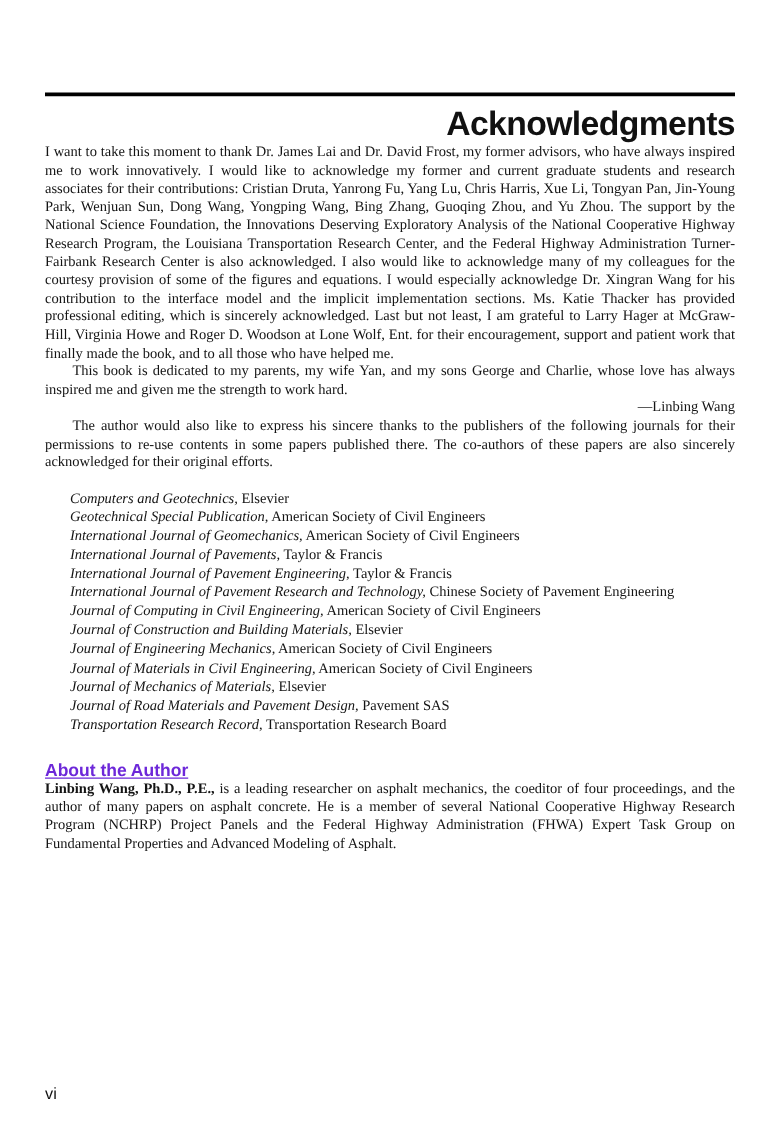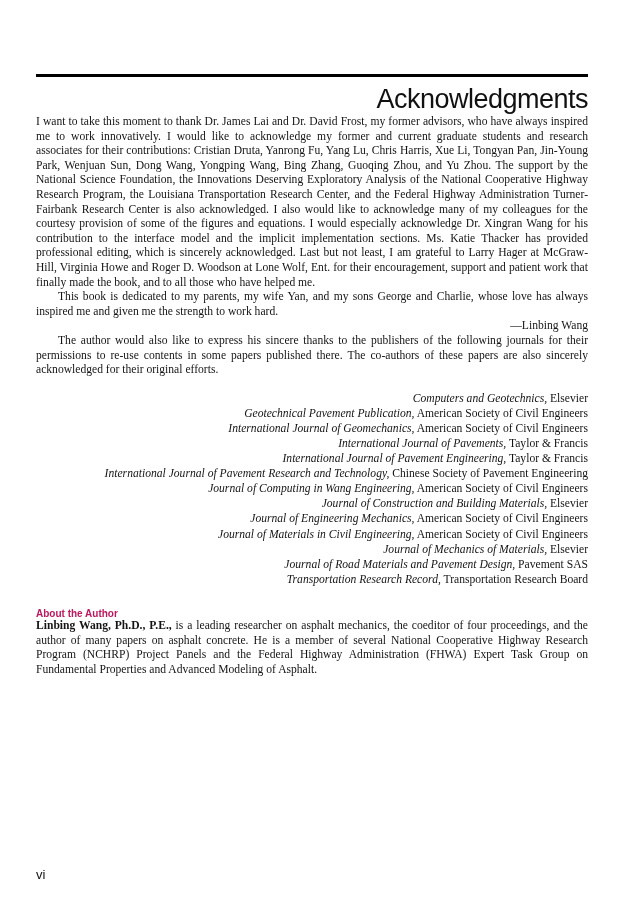--- a/index.html
+++ b/index.html
@@ -22,21 +22,21 @@
   .title-rule {
     margin-top: 74px;
     height: 3px;
     background: #000000;
     width: 100%;
   }
   .page-title {
     margin: 7px 0 0 0;
     text-align: right;
     font-family: "Liberation Sans", "DejaVu Sans", sans-serif;
-    font-weight: 400;
+    font-weight: 700;
     font-size: 27px;
     letter-spacing: -0.5px;
     color: #111111;
   }
   p.body {
     margin: 0;
     font-size: 11.6px;
     line-height: 14.6px;
     text-align: justify;
   }
@@ -49,29 +49,30 @@
     text-align: right;
   }
   .para-journals-intro { margin-top: 17px; text-indent: 22px; }
   .journal-list { margin: 13px 0 0 20px; }
   .journal-item {
     margin: 0;
     font-size: 11.6px;
     line-height: 15.1px;
     padding-left: 13px;
     text-indent: -13px;
-    text-align: right;
+    text-align: left;
   }
   .journal-name { font-style: italic; }
   .about-heading {
     margin: 21px 0 0 0;
     font-family: "Liberation Sans", "DejaVu Sans", sans-serif;
     font-weight: 700;
-    font-size: 10px;
-    color: #be185d;
+    font-size: 14px;
+    color: #6d28d9;
+    text-decoration: underline;
   }
   .para-bio { margin-top: 4px; }
   .bio-lead { font-weight: 700; }
   .folio {
     position: absolute;
     left: 36px;
     top: 867px;
     font-family: "Liberation Sans", "DejaVu Sans", sans-serif;
     font-size: 13px;
     color: #111111;
@@ -90,26 +91,26 @@
     <p class="body para-main">I want to take this moment to thank Dr. James Lai and Dr. David Frost, my former advisors, who have always inspired me to work innovatively. I would like to acknowledge my former and current graduate students and research associates for their contributions: Cristian Druta, Yanrong Fu, Yang Lu, Chris Harris, Xue Li, Tongyan Pan, Jin-Young Park, Wenjuan Sun, Dong Wang, Yongping Wang, Bing Zhang, Guoqing Zhou, and Yu Zhou. The support by the National Science Foundation, the Innovations Deserving Exploratory Analysis of the National Cooperative Highway Research Program, the Louisiana Transportation Research Center, and the Federal Highway Administration Turner-Fairbank Research Center is also acknowledged. I also would like to acknowledge many of my colleagues for the courtesy provision of some of the figures and equations. I would especially acknowledge Dr. Xingran Wang for his contribution to the interface model and the implicit implementation sections. Ms. Katie Thacker has provided professional editing, which is sincerely acknowledged. Last but not least, I am grateful to Larry Hager at McGraw-Hill, Virginia Howe and Roger D. Woodson at Lone Wolf, Ent. for their encouragement, support and patient work that finally made the book, and to all those who have helped me.</p>
 
     <p class="body para-dedication">This book is dedicated to my parents, my wife Yan, and my sons George and Charlie, whose love has always inspired me and given me the strength to work hard.</p>
 
     <p class="attribution">—Linbing Wang</p>
 
     <p class="body para-journals-intro">The author would also like to express his sincere thanks to the publishers of the following journals for their permissions to re-use contents in some papers published there. The co-authors of these papers are also sincerely acknowledged for their original efforts.</p>
 
     <div class="journal-list">
       <p class="journal-item"><span class="journal-name">Computers and Geotechnics,</span><span> Elsevier</span></p>
-      <p class="journal-item"><span class="journal-name">Geotechnical Pavement Publication,</span><span> American Society of Civil Engineers</span></p>
+      <p class="journal-item"><span class="journal-name">Geotechnical Special Publication,</span><span> American Society of Civil Engineers</span></p>
       <p class="journal-item"><span class="journal-name">International Journal of Geomechanics,</span><span> American Society of Civil Engineers</span></p>
       <p class="journal-item"><span class="journal-name">International Journal of Pavements,</span><span> Taylor &amp; Francis</span></p>
       <p class="journal-item"><span class="journal-name">International Journal of Pavement Engineering,</span><span> Taylor &amp; Francis</span></p>
       <p class="journal-item"><span class="journal-name">International Journal of Pavement Research and Technology,</span><span> Chinese Society of Pavement Engineering</span></p>
-      <p class="journal-item"><span class="journal-name">Journal of Computing in Wang Engineering,</span><span> American Society of Civil Engineers</span></p>
+      <p class="journal-item"><span class="journal-name">Journal of Computing in Civil Engineering,</span><span> American Society of Civil Engineers</span></p>
       <p class="journal-item"><span class="journal-name">Journal of Construction and Building Materials,</span><span> Elsevier</span></p>
       <p class="journal-item"><span class="journal-name">Journal of Engineering Mechanics,</span><span> American Society of Civil Engineers</span></p>
       <p class="journal-item"><span class="journal-name">Journal of Materials in Civil Engineering,</span><span> American Society of Civil Engineers</span></p>
       <p class="journal-item"><span class="journal-name">Journal of Mechanics of Materials,</span><span> Elsevier</span></p>
       <p class="journal-item"><span class="journal-name">Journal of Road Materials and Pavement Design,</span><span> Pavement SAS</span></p>
       <p class="journal-item"><span class="journal-name">Transportation Research Record,</span><span> Transportation Research Board</span></p>
     </div>
 
     <h2 class="about-heading">About the Author</h2>
 

